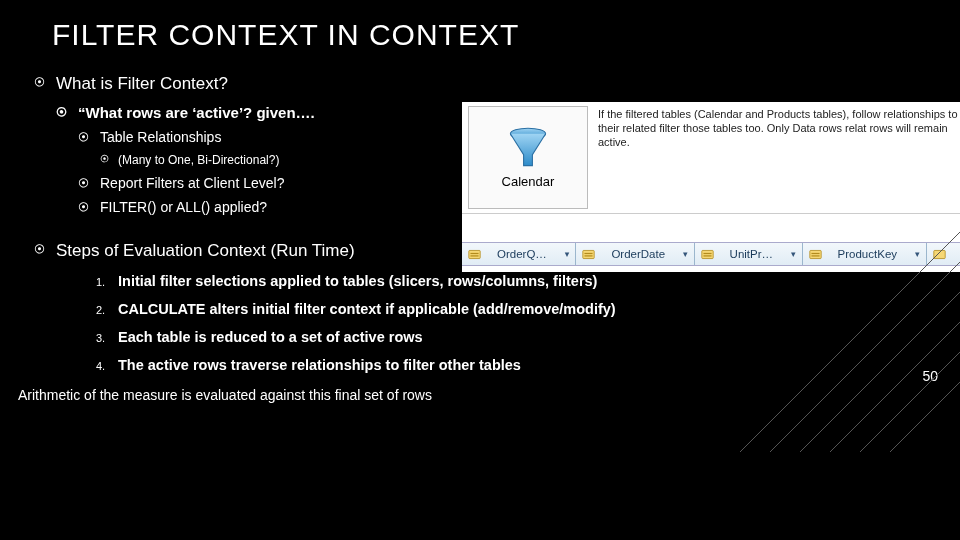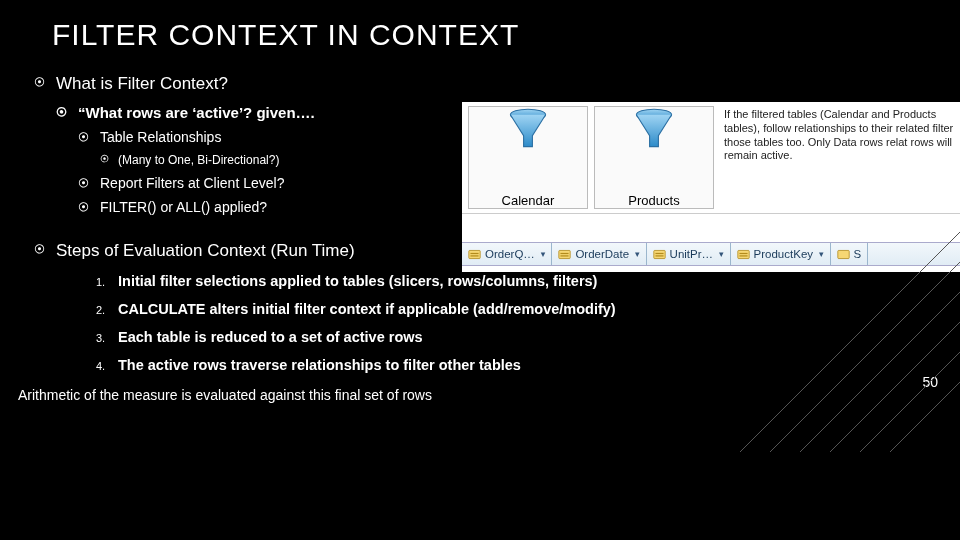--- a/index.html
+++ b/index.html
@@ -39,21 +39,21 @@
 
   .steps-block { margin-top: 26px; }
   .ol { margin: 8px 0 0 62px; }
   .ol-item { font-size: 14.5px; font-weight: 700; margin: 12px 0; }
   .ol-num { font-size: 11px; font-weight: 400; display: inline-block; width: 22px; }
   .arith { font-size: 14px; margin-top: 14px; margin-left: -16px; }
 
   .pagenum {
     position: absolute;
     right: 22px;
-    bottom: 22px;
+    bottom: 28px;
     font-size: 14px;
   }
 
   
   .diag {
     position: absolute;
     right: -40px;
     bottom: -40px;
     width: 260px;
     height: 260px;
@@ -77,21 +77,21 @@
     height: 112px;
     border-bottom: 1px solid #ccc;
   }
   .funnel-cell {
     width: 120px;
     border: 1px solid #bbb;
     margin: 4px 0 4px 6px;
     display: flex;
     flex-direction: column;
     align-items: center;
-    justify-content: space-between;
+    justify-content: center;
     background: #fafafa;
   }
   .funnel-svg { width: 44px; height: 44px; }
   .funnel-label { font-size: 13px; margin-top: 4px; }
   .note {
     flex: 1;
     font-size: 11px;
     color: #222;
     padding: 6px 1px 0 10px;
     line-height: 1.25;
@@ -101,21 +101,21 @@
     align-items: stretch;
     height: 24px;
     background: linear-gradient(#f2f7fb, #e1ecf5);
     border-top: 1px solid #aac;
     border-bottom: 1px solid #aac;
     margin-top: 28px;
   }
   .pivot-cell {
     display: flex;
     align-items: center;
-    gap: 4px;
+    gap: 16px;
     padding: 0 6px;
     border-right: 1px solid #9bb6cd;
     font-size: 11.5px;
     color: #1a3a5a;
     white-space: nowrap;
   }
   .pivot-cell .fld-icon {
     width: 13px; height: 13px;
   }
   .pivot-cell .dd { color: #33557a; font-size: 9px; margin-left: 2px; }
@@ -158,27 +158,20 @@
             <linearGradient id="fg1" x1="0" y1="0" x2="0" y2="1">
               <stop offset="0" stop-color="#9fd4f3"></stop>
                 <stop offset="1" stop-color="#2d8bc9"></stop>
             </linearGradient>
           </defs>
           <ellipse cx="20" cy="7" rx="16" ry="5" fill="url(#fg1)" stroke="#2a6fa3"></ellipse>
           <path d="M4 7 L16 26 L16 36 L24 36 L24 26 L36 7" fill="url(#fg1)" stroke="#2a6fa3"></path>
         </svg>
         <div class="funnel-label">Calendar</div>
       </div>
-      <div class="funnel-cell">
-        <svg class="funnel-svg" viewBox="0 0 40 40">
-          <ellipse cx="20" cy="7" rx="16" ry="5" fill="url(#fg1)" stroke="#2a6fa3"></ellipse>
-          <path d="M4 7 L16 26 L16 36 L24 36 L24 26 L36 7" fill="url(#fg1)" stroke="#2a6fa3"></path>
-        </svg>
-        <div class="funnel-label">Products</div>
-      </div>
       <div class="note">If the filtered tables (Calendar and Products tables), follow relationships to their related filter those tables too. Only Data rows relat rows will remain active.</div>
     </div>
 
     <div class="pivot-row">
       <div class="pivot-cell">
         <svg class="fld-icon" viewBox="0 0 16 16">
             <rect x="1" y="3" width="14" height="10" rx="1" fill="#f6d774" stroke="#b38b1d"></rect>
             <rect x="3" y="6" width="10" height="1.5" fill="#b38b1d"></rect>
             <rect x="3" y="9" width="10" height="1.5" fill="#b38b1d"></rect>
           </svg>

